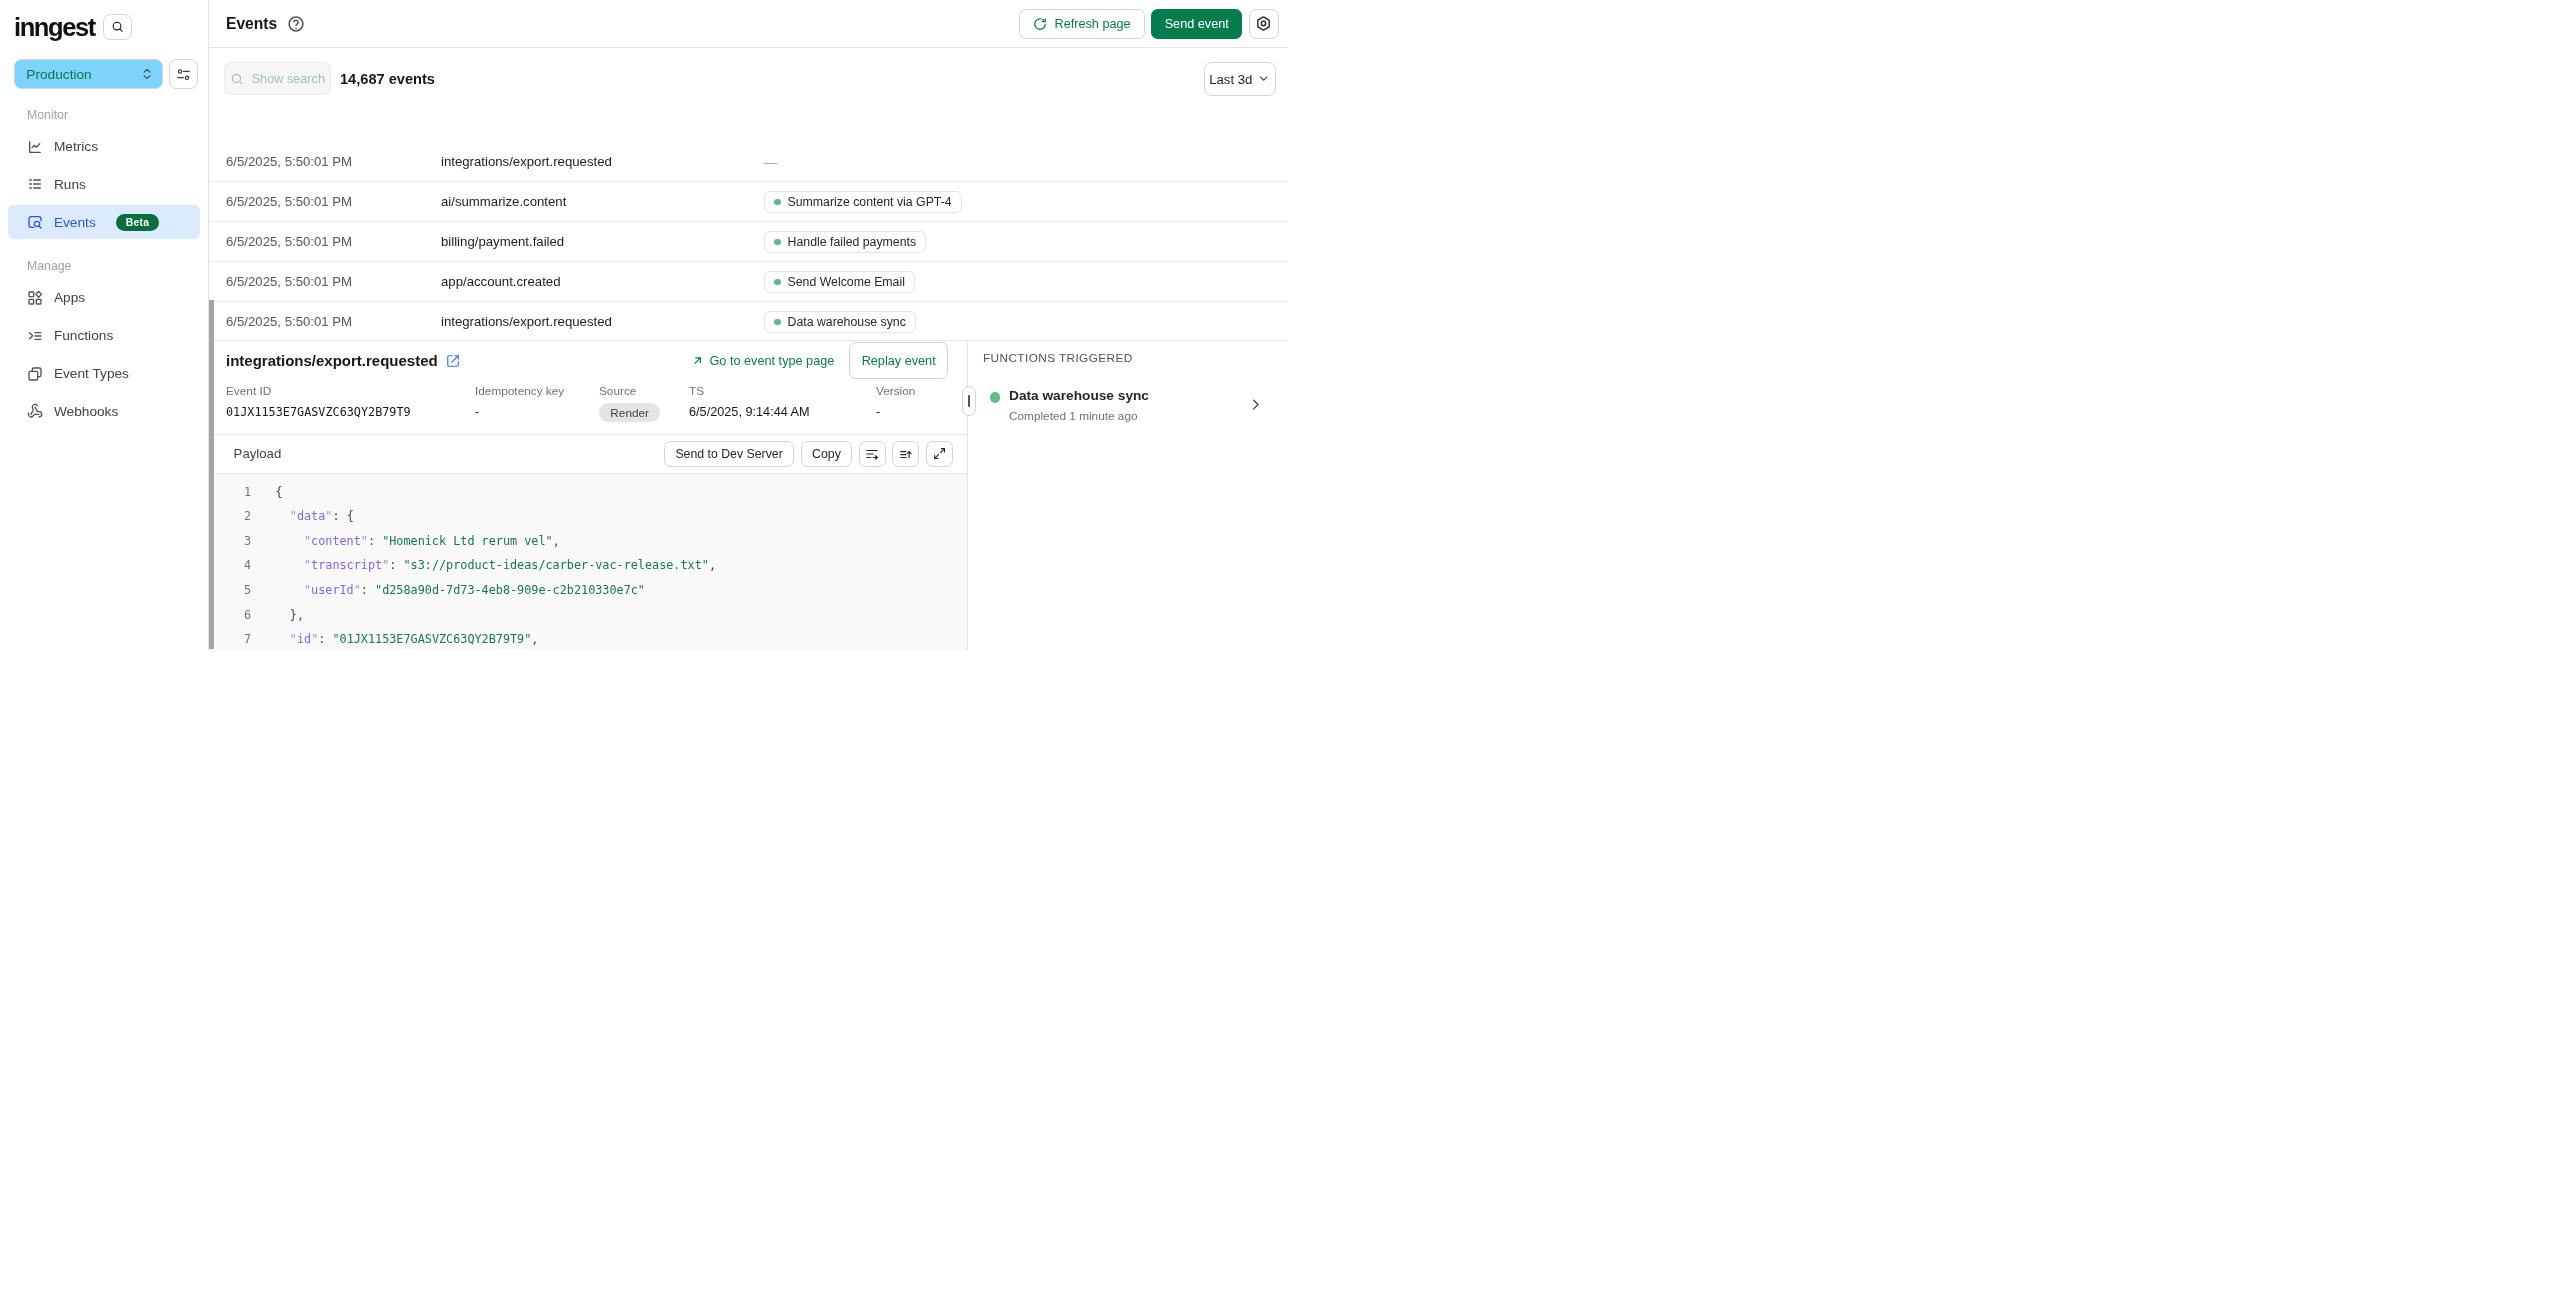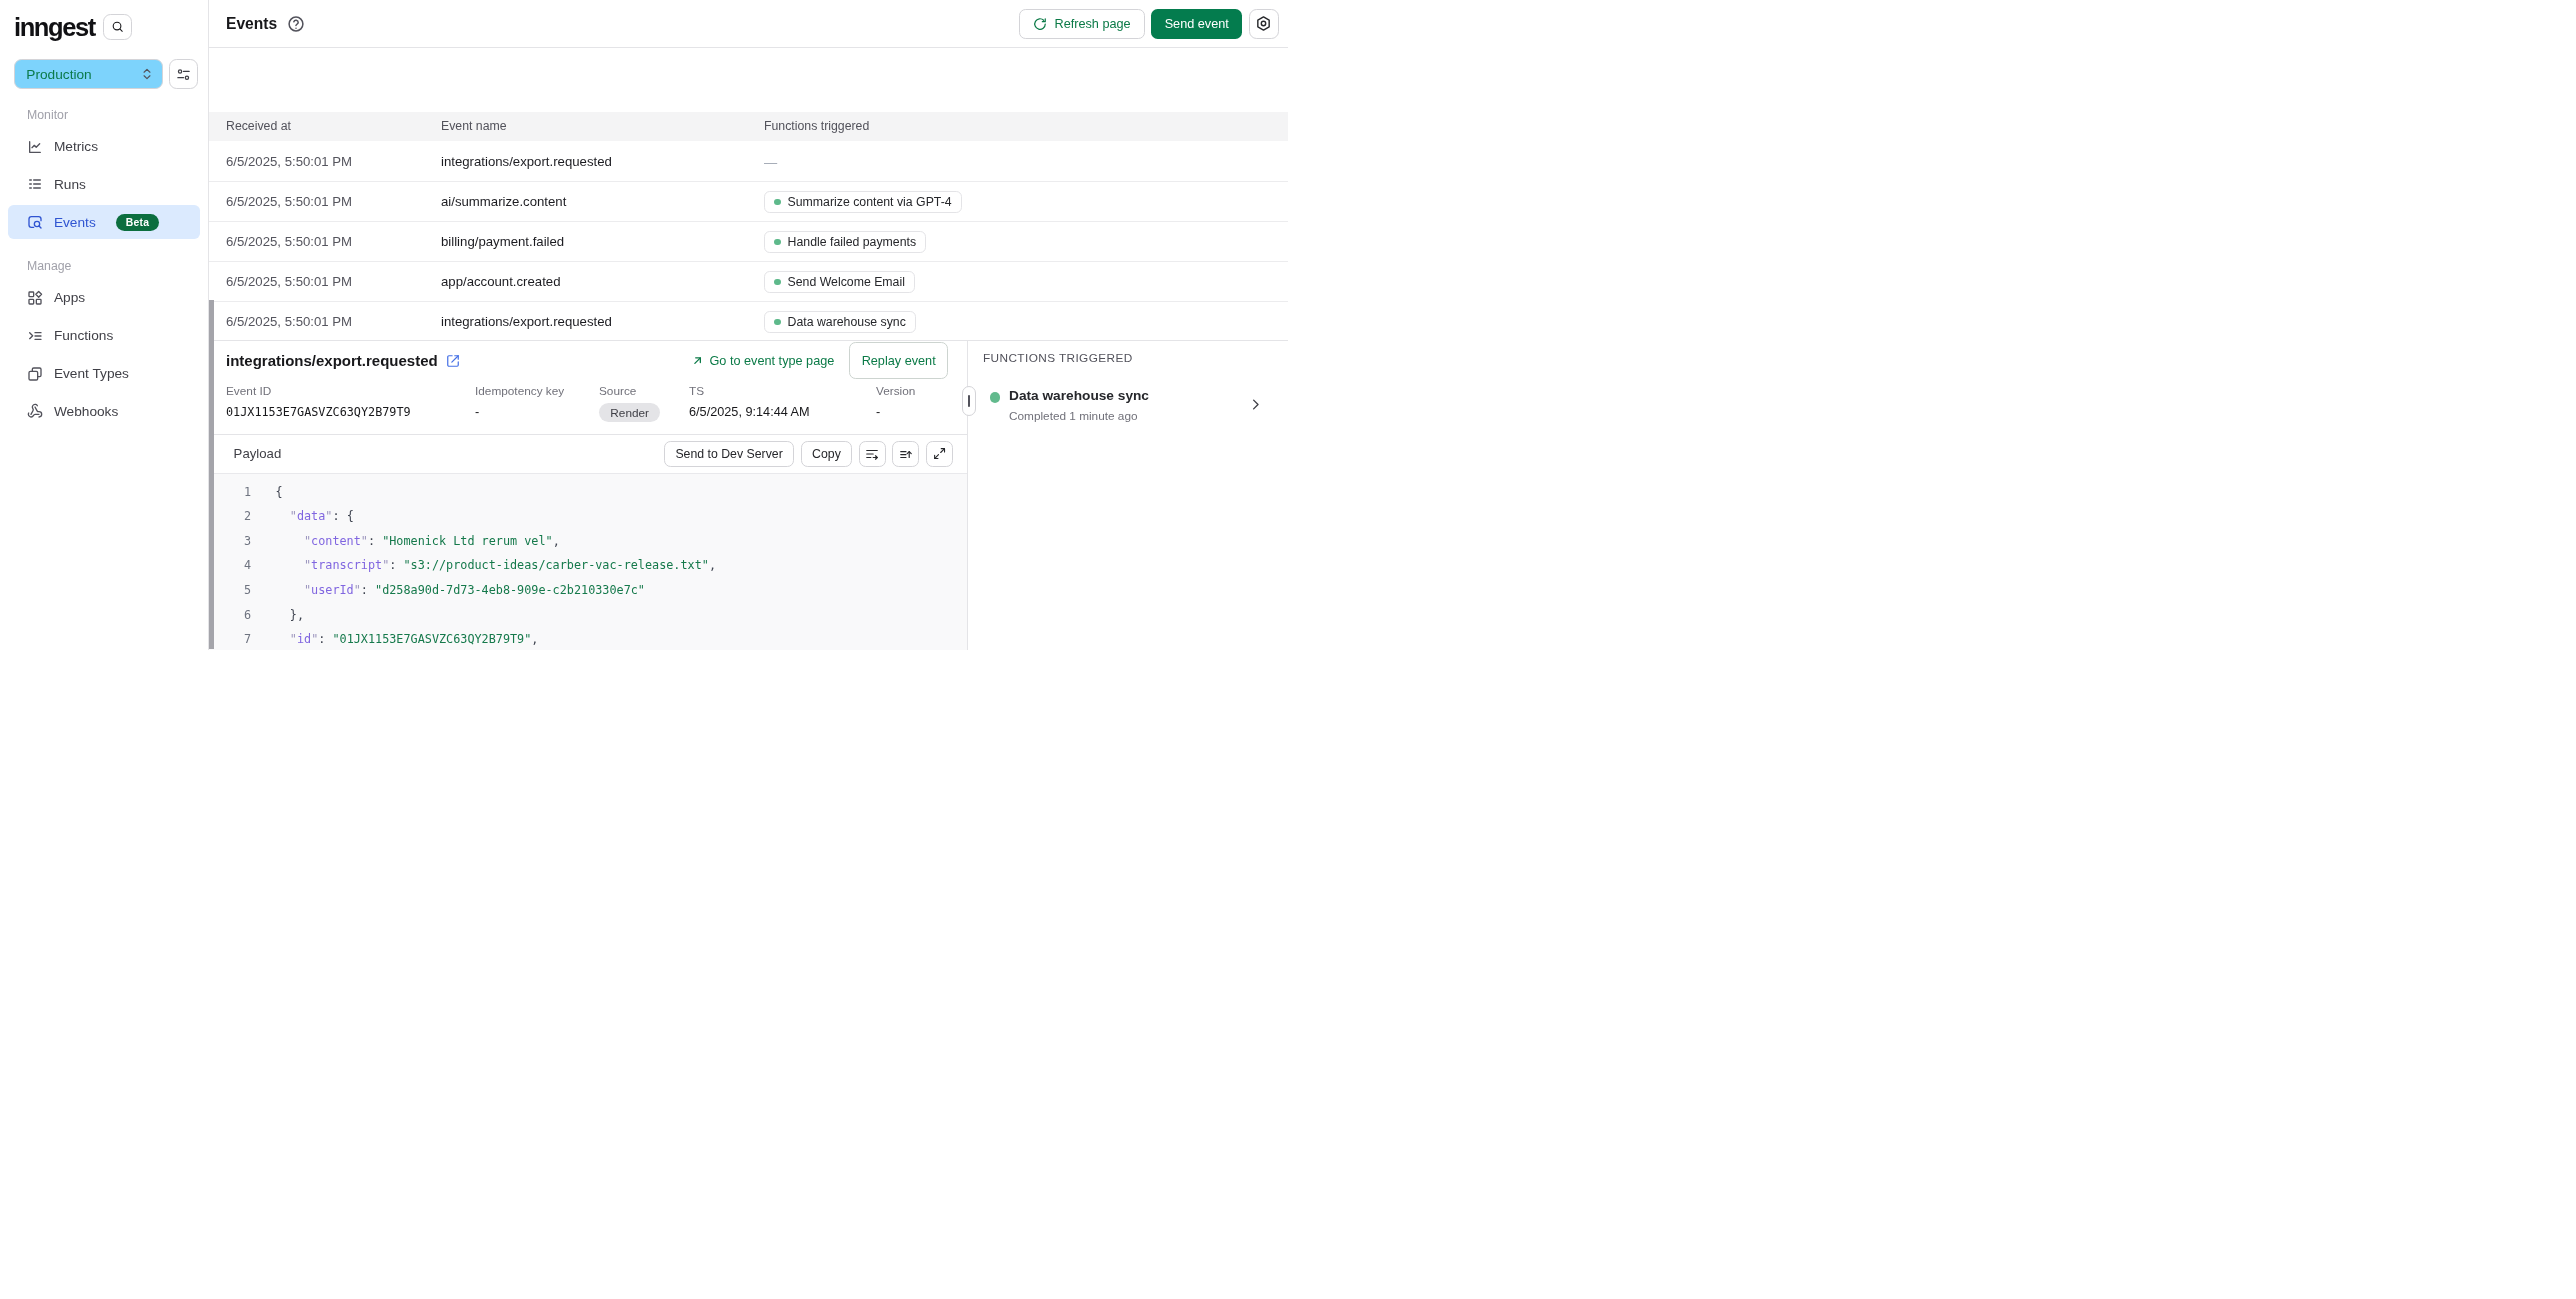--- a/index.html
+++ b/index.html
@@ -353,26 +353,40 @@
         <button class="btn-gear">
           <span>
               <svg width="17" height="17" viewBox="0 0 18 18">
                 <use href="#sym-hexnut"></use>
               </svg>
             </span>
         </button>
       </div>
     </div>
 
-
-    <div class="thead">
-      <div class="th c1">Received at</div>
-      <div class="th c2">Event name</div>
-      <div class="th c3">Functions triggered</div>
-    </div>
+    <div class="toolbar">
+      <button class="btn-show-search">
+        <span>
+            <svg width="14" height="14" viewBox="0 0 15 15">
+              <use href="#sym-search"></use>
+            </svg>
+          </span>
+        <span>Show search</span>
+      </button>
+      <div class="events-count">14,687 events</div>
+      <button class="btn-range">
+        <span>Last 3d</span>
+        <span class="chev">
+            <svg width="13.2" height="13.2" viewBox="0 0 14 14">
+              <use href="#sym-chevron-down"></use>
+            </svg>
+          </span>
+      </button>
+    </div>
+
 
     <div class="tbody">
   <div class="trow">
     <div class="cell-time">6/5/2025, 5:50:01 PM</div>
     <div class="cell-name">integrations/export.requested</div>
     <div class="cell-fn">
       <span class="empty-marker">—</span>
 
     </div>
   </div>

